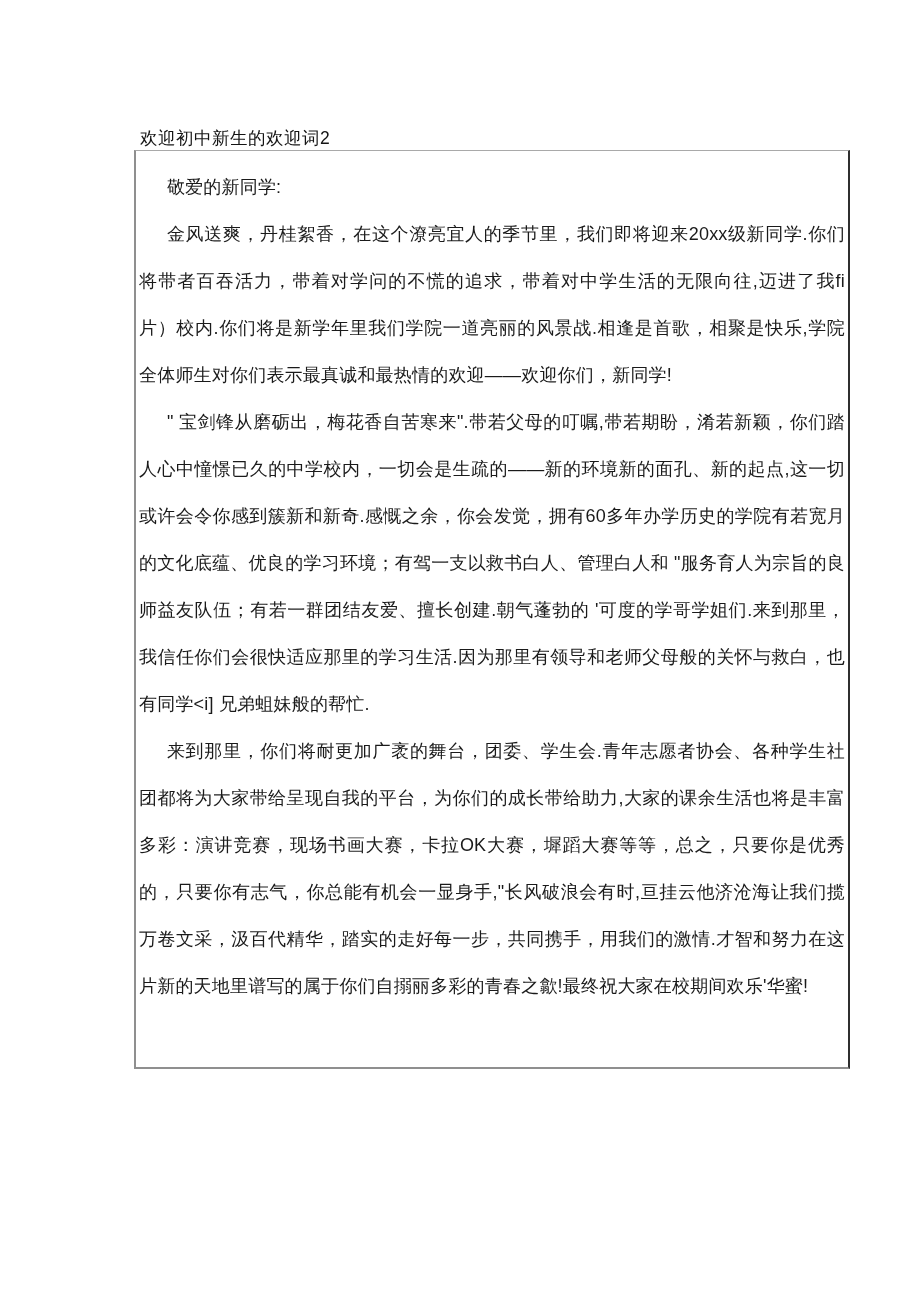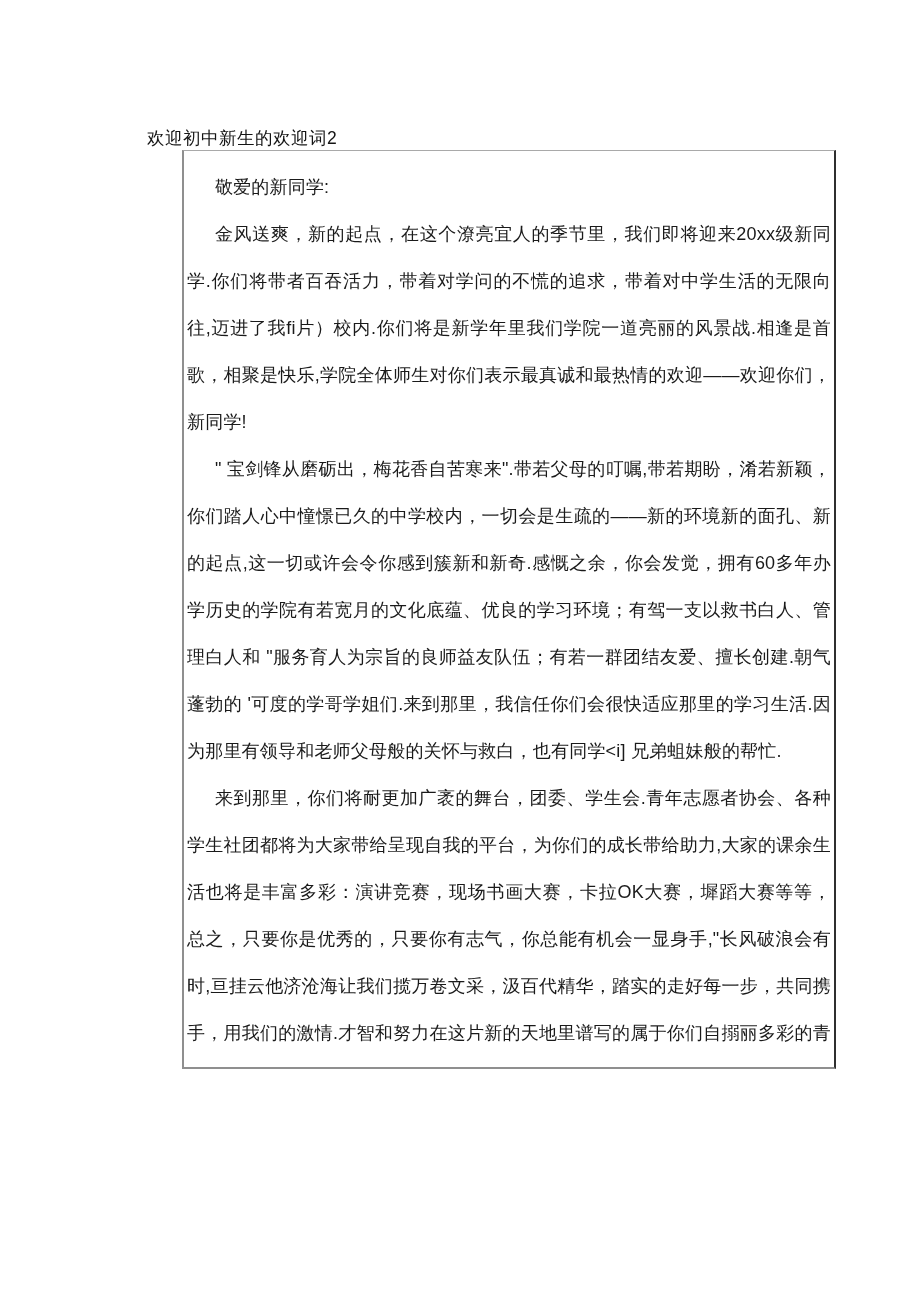--- a/index.html
+++ b/index.html
@@ -10,61 +10,60 @@
   body {
     width: 920px;
     height: 1301px;
     position: relative;
     font-family: "Liberation Sans", "DejaVu Sans", sans-serif;
     color: #1c1c1c;
     overflow: hidden;
   }
   .doc-title {
     position: absolute;
-    left: 147px;
+    left: 140px;
     top: 128px;
     font-size: 17.5px;
     line-height: 20px;
     color: #141414;
     letter-spacing: 0.5px;
     white-space: nowrap;
   }
   .doc-box {
     position: absolute;
     left: 134px;
     top: 150px;
-    width: 654px;
+    width: 716px;
     height: 919px;
     box-sizing: border-box;
     border-top: 1px solid #a9a9a9;
     border-left: 2px solid #8f8f8f;
     border-right: 2px solid #2f2f2f;
     border-bottom: 2px solid #8f8f8f;
     background: #ffffff;
     padding: 13px 3px 6px 3px;
     overflow: hidden;
-    margin-left: 48px;
   }
   .para {
     margin: 0;
     font-size: 18px;
     line-height: 47px;
     text-align: justify;
     text-indent: 1.55em;
     color: #1a1a1a;
     letter-spacing: 0.2px;
     word-break: break-all;
   }
 </style>
 </head>
 <body>
 
 <div class="page">
   <div class="doc-title">欢迎初中新生的欢迎词2</div>
 
   <div class="doc-box">
     <p class="para">敬爱的新同学:</p>
-    <p class="para">金风送爽，新的起点，在这个潦亮宜人的季节里，我们即将迎来20xx级新同学.你们将带者百吞活力，带着对学问的不慌的追求，带着对中学生活的无限向往,迈进了我fi片）校内.你们将是新学年里我们学院一道亮丽的风景战.相逢是首歌，相聚是快乐,学院全体师生对你们表示最真诚和最热情的欢迎——欢迎你们，新同学!</p>
+    <p class="para">金风送爽，丹桂絮香，在这个潦亮宜人的季节里，我们即将迎来20xx级新同学.你们将带者百吞活力，带着对学问的不慌的追求，带着对中学生活的无限向往,迈进了我fi片）校内.你们将是新学年里我们学院一道亮丽的风景战.相逢是首歌，相聚是快乐,学院全体师生对你们表示最真诚和最热情的欢迎——欢迎你们，新同学!</p>
     <p class="para">" 宝剑锋从磨砺出，梅花香自苦寒来".带若父母的叮嘱,带若期盼，淆若新颖，你们踏人心中憧憬已久的中学校内，一切会是生疏的——新的环境新的面孔、新的起点,这一切或许会令你感到簇新和新奇.感慨之余，你会发觉，拥有60多年办学历史的学院有若宽月的文化底蕴、优良的学习环境；有驾一支以救书白人、管理白人和 "服务育人为宗旨的良师益友队伍；有若一群团结友爱、擅长创建.朝气蓬勃的 '可度的学哥学姐们.来到那里，我信任你们会很快适应那里的学习生活.因为那里有领导和老师父母般的关怀与救白，也有同学&lt;i] 兄弟蛆妹般的帮忙.</p>
     <p class="para">来到那里，你们将耐更加广袤的舞台，团委、学生会.青年志愿者协会、各种学生社团都将为大家带给呈现自我的平台，为你们的成长带给助力,大家的课余生活也将是丰富多彩：演讲竞赛，现场书画大赛，卡拉OK大赛，墀蹈大赛等等，总之，只要你是优秀的，只要你有志气，你总能有机会一显身手,"长风破浪会有时,亘挂云他济沧海让我们揽万卷文采，汲百代精华，踏实的走好每一步，共同携手，用我们的激情.才智和努力在这片新的天地里谱写的属于你们自搦丽多彩的青春之歙!最终祝大家在校期间欢乐'华蜜!</p>
 
   </div>
 </div>
 
 </body></html>

